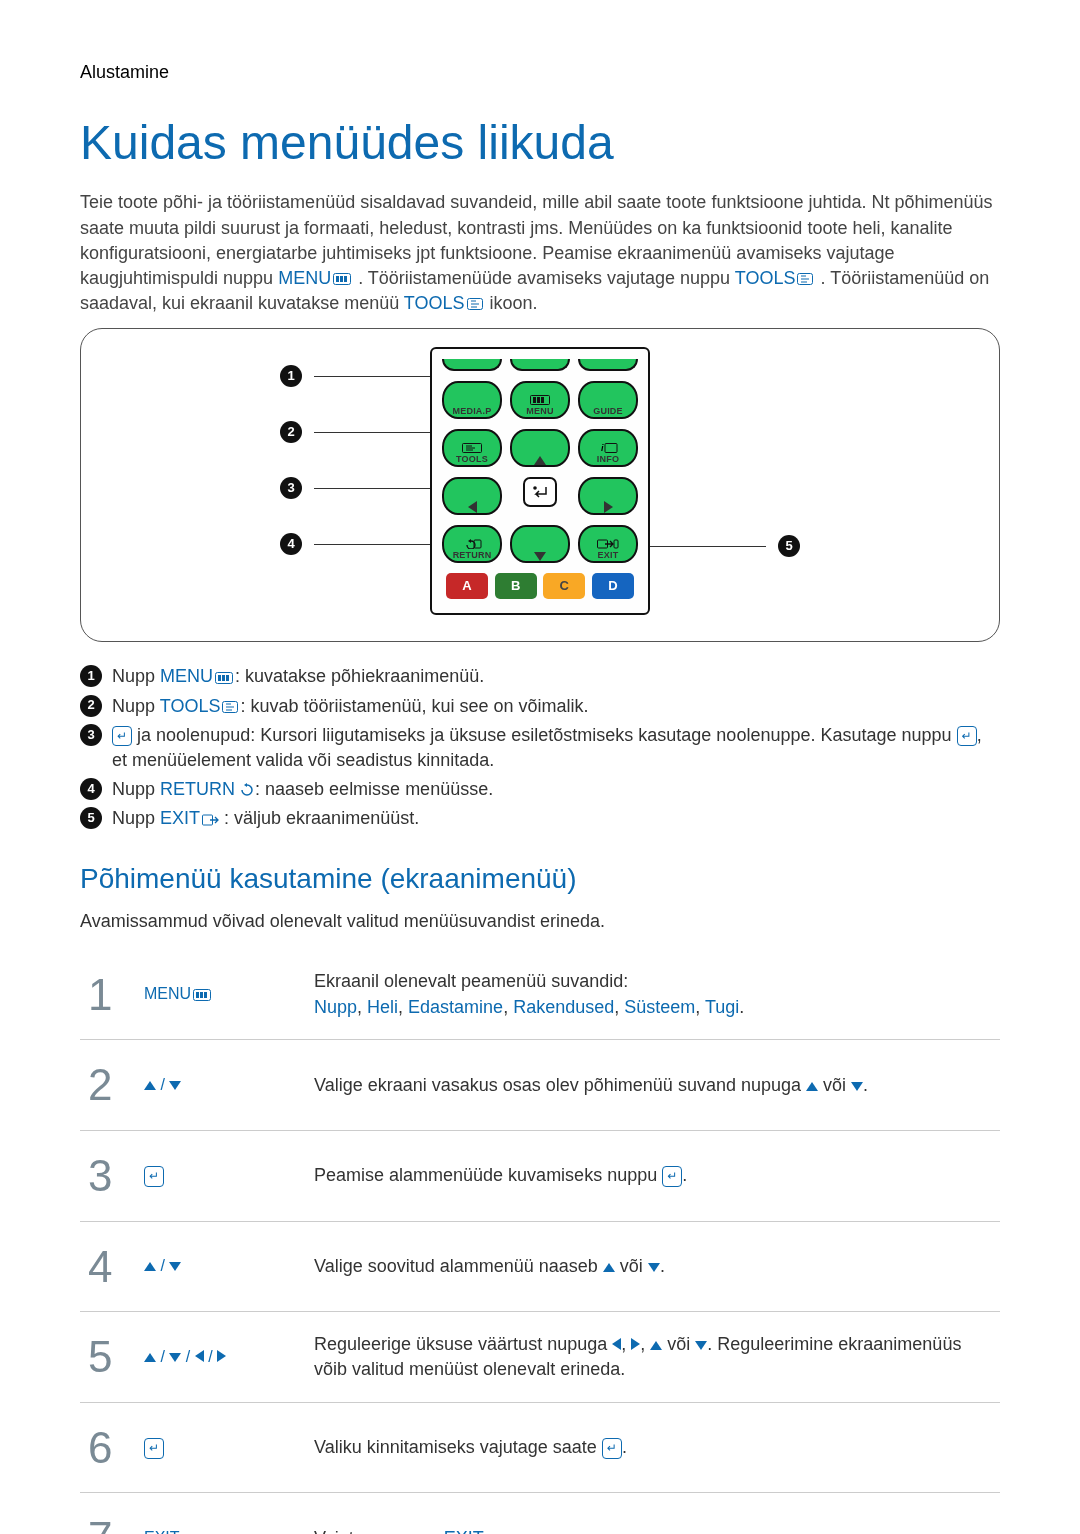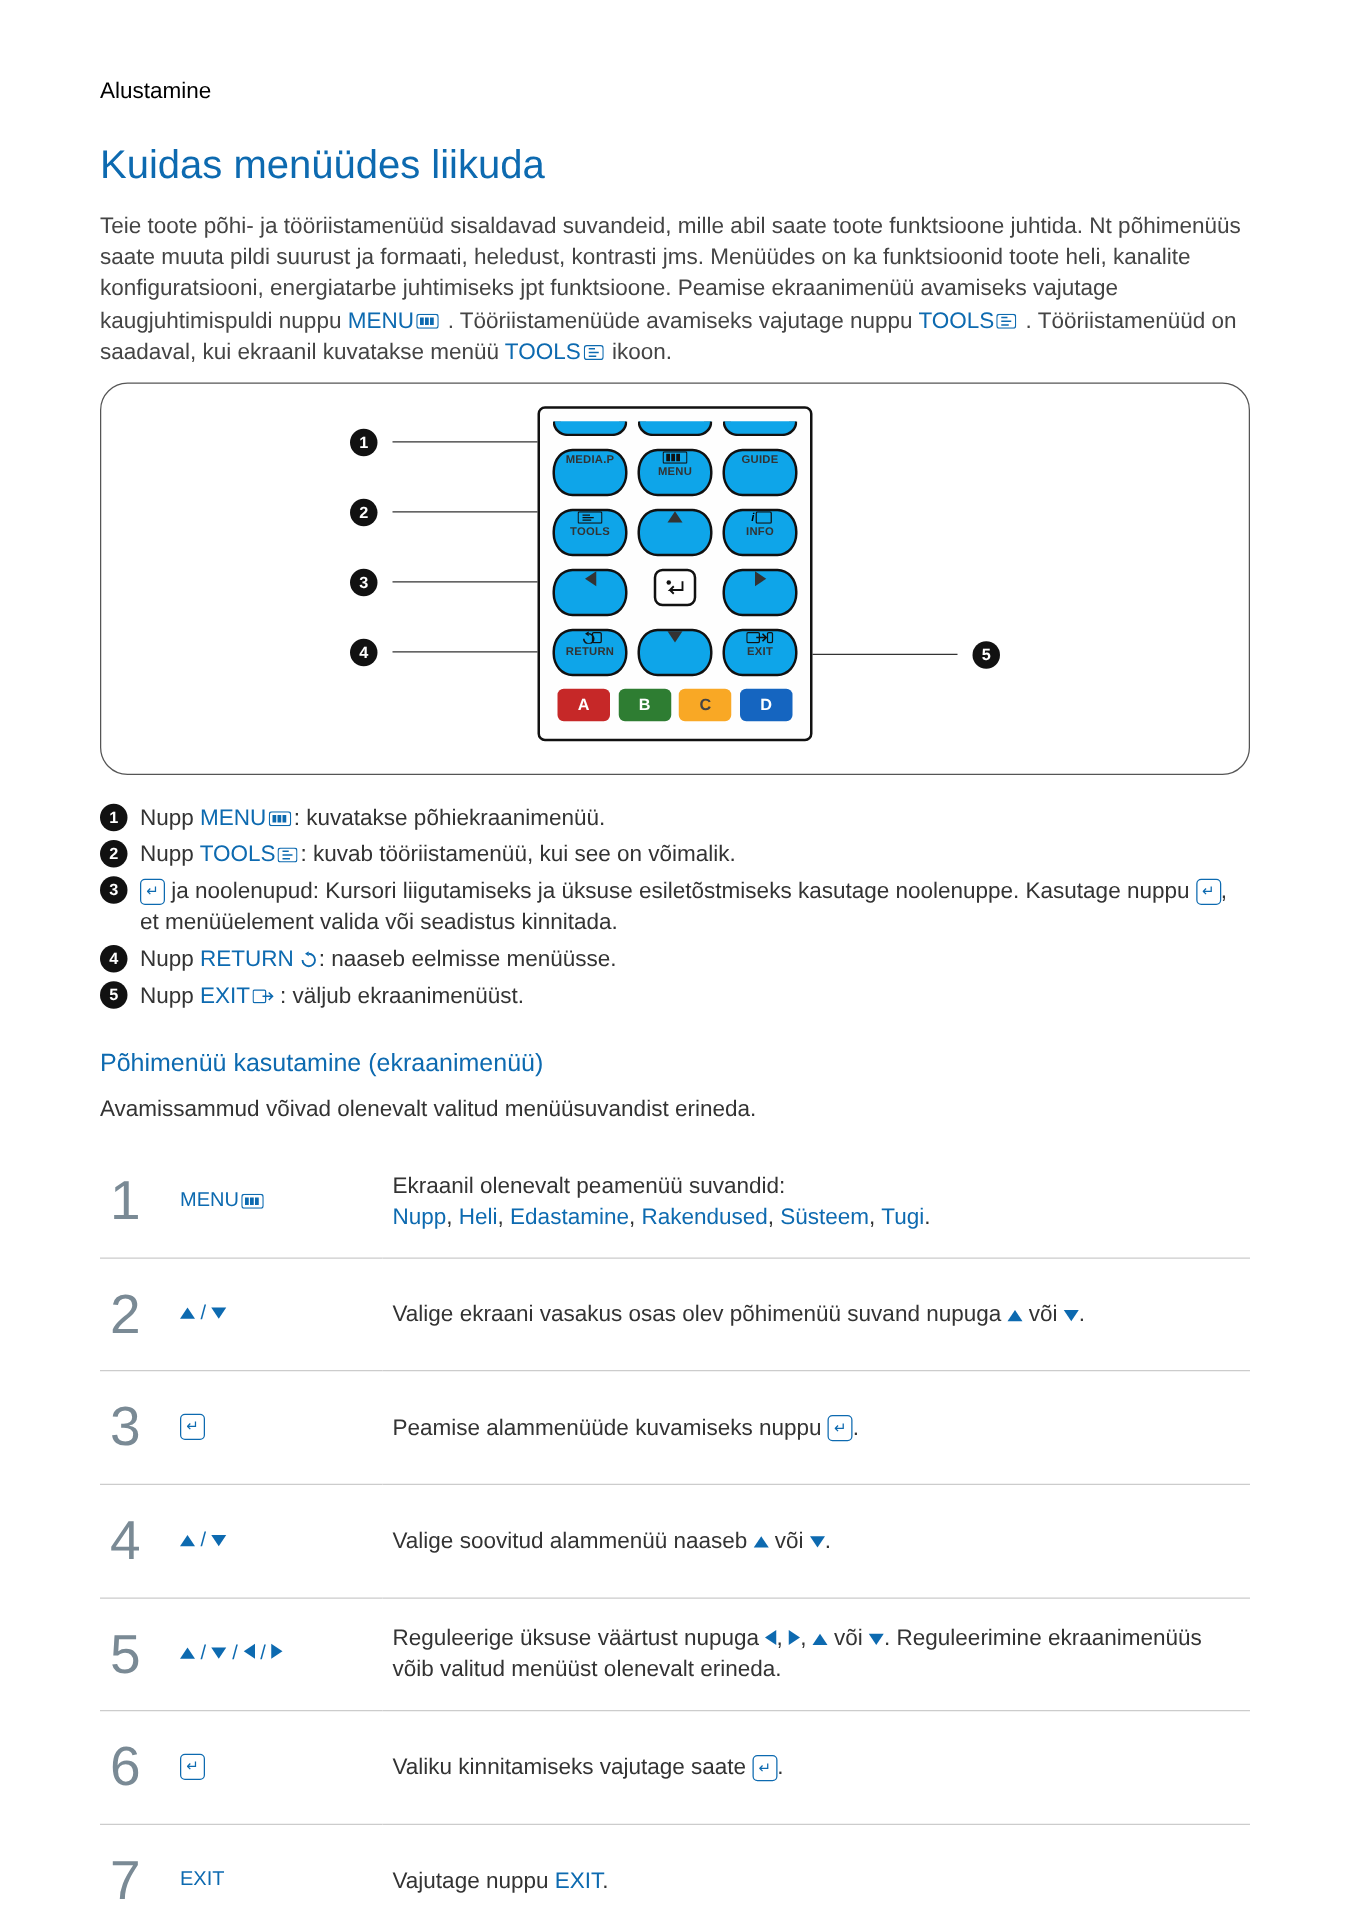--- a/index.html
+++ b/index.html
@@ -6,21 +6,21 @@
   body {
     font-family: Arial, Helvetica, sans-serif;
     background: #fff;
     color: #333;
     width: 1080px;
     padding: 60px 80px 40px 80px;
     font-size: 18px;
     line-height: 1.4;
   }
   .breadcrumb { color: #000000; margin-bottom: 24px; font-size: 18px; }
-  h1 { color: #0d6ab0; font-weight: 400; font-size: 32px; margin-bottom: 14px; }
+  h1 { color: #0d6ab0; font-weight: 400; font-size: 48px; margin-bottom: 14px; }
   p.intro { color: #444; margin-bottom: 12px; }
   .teal { color: #0d6ab0; }
   .micon { display:inline-block; vertical-align: middle; margin-left:2px; margin-right:2px; }
   
   .diagram-wrap {
     border: 1.5px solid #555;
     border-radius: 22px;
     padding: 18px 30px 26px 30px;
     margin: 12px 0 22px 0;
     position: relative;
@@ -38,22 +38,22 @@
     border-radius: 6px;
     background: #fefefe;
     width: 220px;
     padding: 10px 10px 14px 10px;
   }
   .rrow { display:flex; justify-content: space-between; margin-bottom: 10px; }
   .rbtn {
     width: 60px; height: 38px;
     border: 2px solid #111;
     border-radius: 16px / 18px;
-    background: #0ea5e9;
-    display:flex; flex-direction:column; align-items:center; justify-content:flex-start;
+    background: #22c55e;
+    display:flex; flex-direction:column; align-items:center; justify-content:flex-end;
     font-size: 9px; font-weight:bold; letter-spacing:0.2px;
   }
   .rbtn.stub { height: 12px; border-radius: 0 0 16px 16px; border-top: none; }
   .rbtn .lbl { font-size: 9px; }
   .rbtn-sq {
     width: 34px; height: 30px;
     border: 2px solid #111; border-radius: 7px;
     display:flex; align-items:center; justify-content:center;
     background:#fff;
   }
@@ -66,21 +66,21 @@
   .cA{background:#c62828;} .cB{background:#2e7d32;} .cC{background:#f9a825;color:#444;} .cD{background:#1565c0;}
   .dot {
     width:22px; height:22px; border-radius:50%;
     background:#111; color:#fff; font-weight:bold; font-size:13px;
     display:inline-flex; align-items:center; justify-content:center;
   }
   .legend { list-style:none; margin: 10px 0 28px 0; }
   .legend li { margin-bottom: 4px; display:flex; align-items:flex-start; }
   .legend .dot { margin-right: 10px; flex-shrink:0; margin-top:1px;}
   .legend .txt { flex:1; }
-  h2 { color:#0d6ab0; font-weight:400; font-size: 20px; margin: 18px 0 10px 0; }
+  h2 { color:#0d6ab0; font-weight:400; font-size: 28px; margin: 18px 0 10px 0; }
   .subdesc { margin-bottom: 16px; }
   table.steps { width:100%; border-collapse: collapse; }
   table.steps td { border-bottom: 1px solid #ccc; padding: 14px 8px; vertical-align: middle; }
   table.steps tr:last-child td { border-bottom:none; }
   .stepnum { color:#7a8a95; font-size: 44px; font-weight:300; width: 56px; font-family: Arial, sans-serif; }
   .stepact { color:#0d6ab0; font-size:16px; width: 170px; font-weight:500;}
   .stepdesc { color:#333; }
   .tri { display:inline-block; }
   .tri-up { width:0;height:0;border-left:6px solid transparent;border-right:6px solid transparent;border-bottom:9px solid #0d6ab0;}
   .tri-down { width:0;height:0;border-left:6px solid transparent;border-right:6px solid transparent;border-top:9px solid #0d6ab0;}

